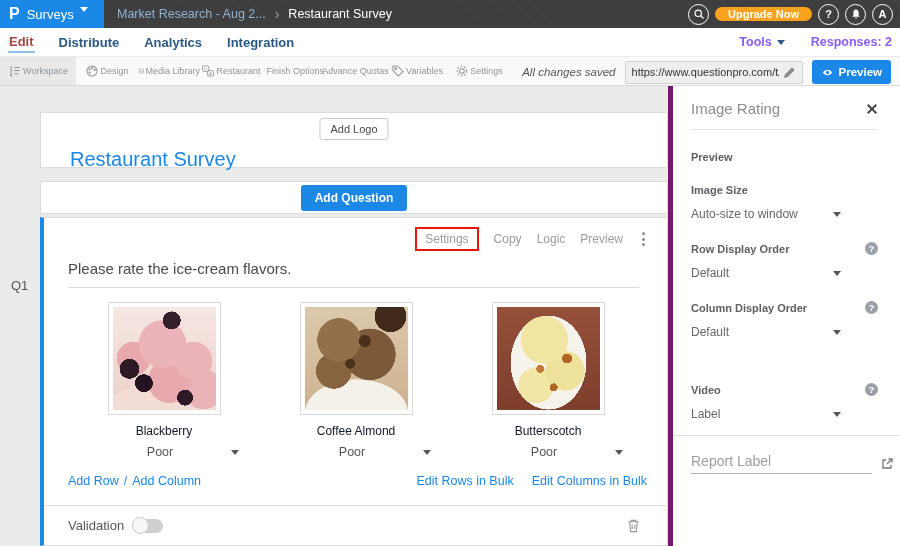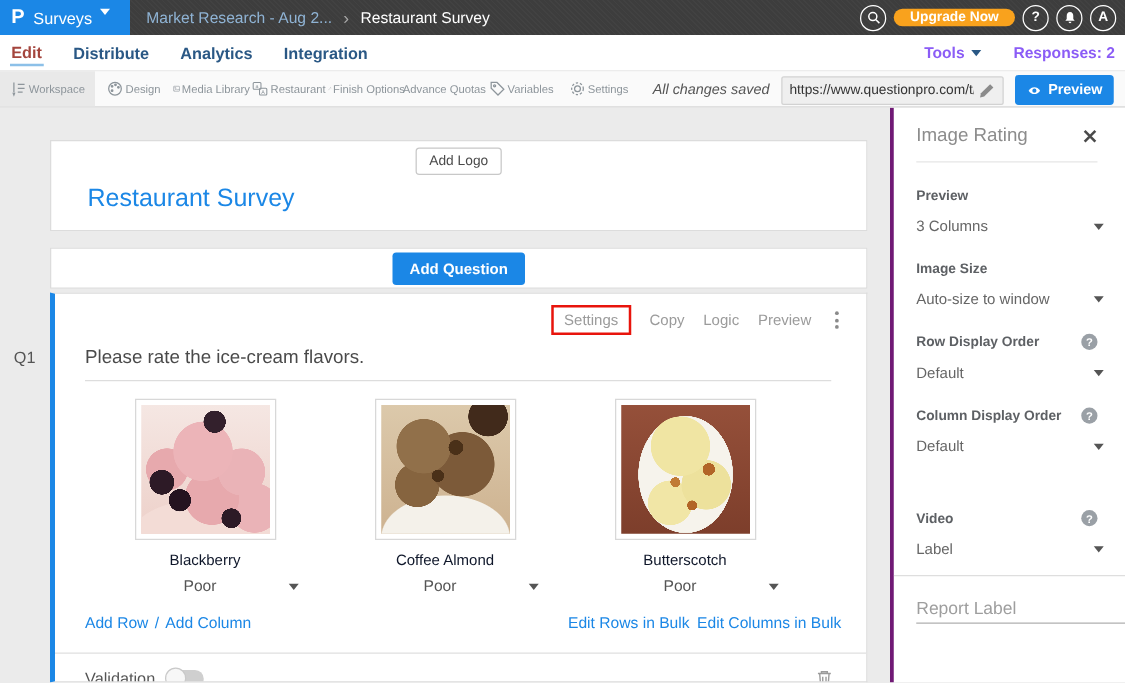--- a/index.html
+++ b/index.html
@@ -43,21 +43,21 @@
   .url-input { flex:1; min-width:0; border:none; background:transparent; font-size:11px; color:#333; font-family:inherit; outline:none; }
   .preview-btn { height:24px; background:#1b87e6; border:none; border-radius:3px; color:#fff; font-size:11.5px; font-weight:700;
                  display:flex; align-items:center; gap:5px; padding:0 9px; }
 
   
   .content { display:flex; height:460px; }
   .gutter { width:40px; position:relative; flex:none; }
   .qnum { position:absolute; left:11px; top:192px; font-size:13px; color:#555; }
   .main { flex:1; display:flex; flex-direction:column; min-width:0; }
   .card { background:#fff; border:1px solid #dcdcdc; }
-  .card-header { height:73px; margin-top:26px; position:relative; }
+  .card-header { height:56px; margin-top:26px; position:relative; }
   .add-logo { position:absolute; top:5px; left:50%; transform:translateX(-50%); background:#fff; border:1px solid #c8c8c8; border-radius:3px;
               font-size:11px; color:#4a4a4a; padding:4px 10px; font-family:inherit; }
   .survey-title { position:absolute; left:29px; top:35px; font-size:20px; color:#1b87e6; font-weight:400; }
   .card-addq { height:33px; margin-top:13px; display:flex; align-items:center; justify-content:center; }
   .add-question { background:#1b87e6; border:none; border-radius:3px; color:#fff; font-size:12px; font-weight:700; padding:6px 14px; font-family:inherit; }
   .card-question { flex:1; margin-top:3px; border-left:4px solid #1b87e6; position:relative; padding:0 20px 0 24px; overflow:hidden; }
 
   .q-actions { position:absolute; top:9px; right:18px; display:flex; align-items:center; gap:15px; font-size:12px; color:#9b9b9b; }
   .q-action { cursor:pointer; }
   .hl-red { border:2px solid #e8140c; padding:3px 8px; margin-right:0; }
@@ -102,31 +102,31 @@
     radial-gradient(circle 4px at 42% 60%, #c07a35 98%, transparent),
     radial-gradient(circle 24px at 46% 32%, #f0e5a3 98%, transparent),
     radial-gradient(circle 20px at 66% 62%, #ede19c 98%, transparent),
     radial-gradient(circle 18px at 38% 76%, #f1e6a6 98%, transparent),
     radial-gradient(ellipse 38px 47px at 50% 54%, #f6f3ec 98%, #efeadf 99.5%, transparent),
     linear-gradient(180deg, #95503a, #7d3e2b); }
 
   .q-links { display:flex; align-items:center; margin-top:15px; font-size:12.5px; }
   .link { color:#1b87e6; cursor:pointer; }
   .links-left { display:flex; gap:5px; align-items:center; color:#1b87e6; }
-  .links-right { margin-left:auto; display:flex; gap:6px; }
+  .links-right { margin-left:auto; display:flex; gap:18px; }
 
   .q-divider { height:1px; background:#e0e0e0; margin:17px -20px 0 -24px; }
   .q-footer { display:flex; align-items:center; padding:12px 6px 0 0; }
   .v-label { font-size:13px; color:#555; }
   .toggle { margin-left:9px; width:30px; height:14px; background:#cfcfcf; border-radius:8px; position:relative; cursor:pointer; }
   .toggle-knob { position:absolute; left:-1px; top:-2px; width:17px; height:17px; background:#f7f7f7; border:1px solid #c9c9c9; border-radius:50%; }
   .trash { margin-left:auto; cursor:pointer; display:flex; }
 
   
-  .sidebar { width:188px; flex:none; background:#fff; border-left:3px solid #701a75; padding:14px 22px 0 18px; overflow:hidden;margin-left:18px; }
+  .sidebar { width:232px; flex:none; background:#fff; border-left:5px solid #701a75; padding:14px 22px 0 18px; overflow:hidden; }
   .sb-header { display:flex; align-items:center; justify-content:space-between; }
   .sb-title { font-size:15px; color:#8c8c8c; font-weight:400; }
   .sb-close { cursor:pointer; display:flex; }
   .sb-divider { height:1px; background:#e6e6e6; margin-top:12px; }
   .sb-field { margin-top:21px; }
   .sb-field.gap-lg { margin-top:44px; }
   .sb-label-row { display:flex; justify-content:space-between; align-items:center; }
   .sb-label { font-size:11px; font-weight:700; color:#5d6064; }
   .sb-value-row { margin-top:11px; width:150px; display:flex; align-items:center; justify-content:space-between; cursor:pointer; }
   .sb-value { font-size:12px; color:#666; }
@@ -371,24 +371,20 @@
             <path d="M2 2 L12 12 M12 2 L2 12" stroke="#4a4a4a" stroke-width="2.4"></path>
           </svg>
       </span>
     </div>
     <div class="sb-divider"></div>
 
     <div class="sb-field">
       <div class="sb-label-row">
           <span class="sb-label">Preview</span>
         </div>
-      <div class="sb-value-row">
-        <span class="sb-value">3 Columns</span>
-        <span class="caret-g"></span>
-      </div>
     </div>
 
     <div class="sb-field">
       <div class="sb-label-row">
           <span class="sb-label">Image Size</span>
         </div>
       <div class="sb-value-row">
         <span class="sb-value">Auto-size to window</span>
         <span class="caret-g"></span>
       </div>

